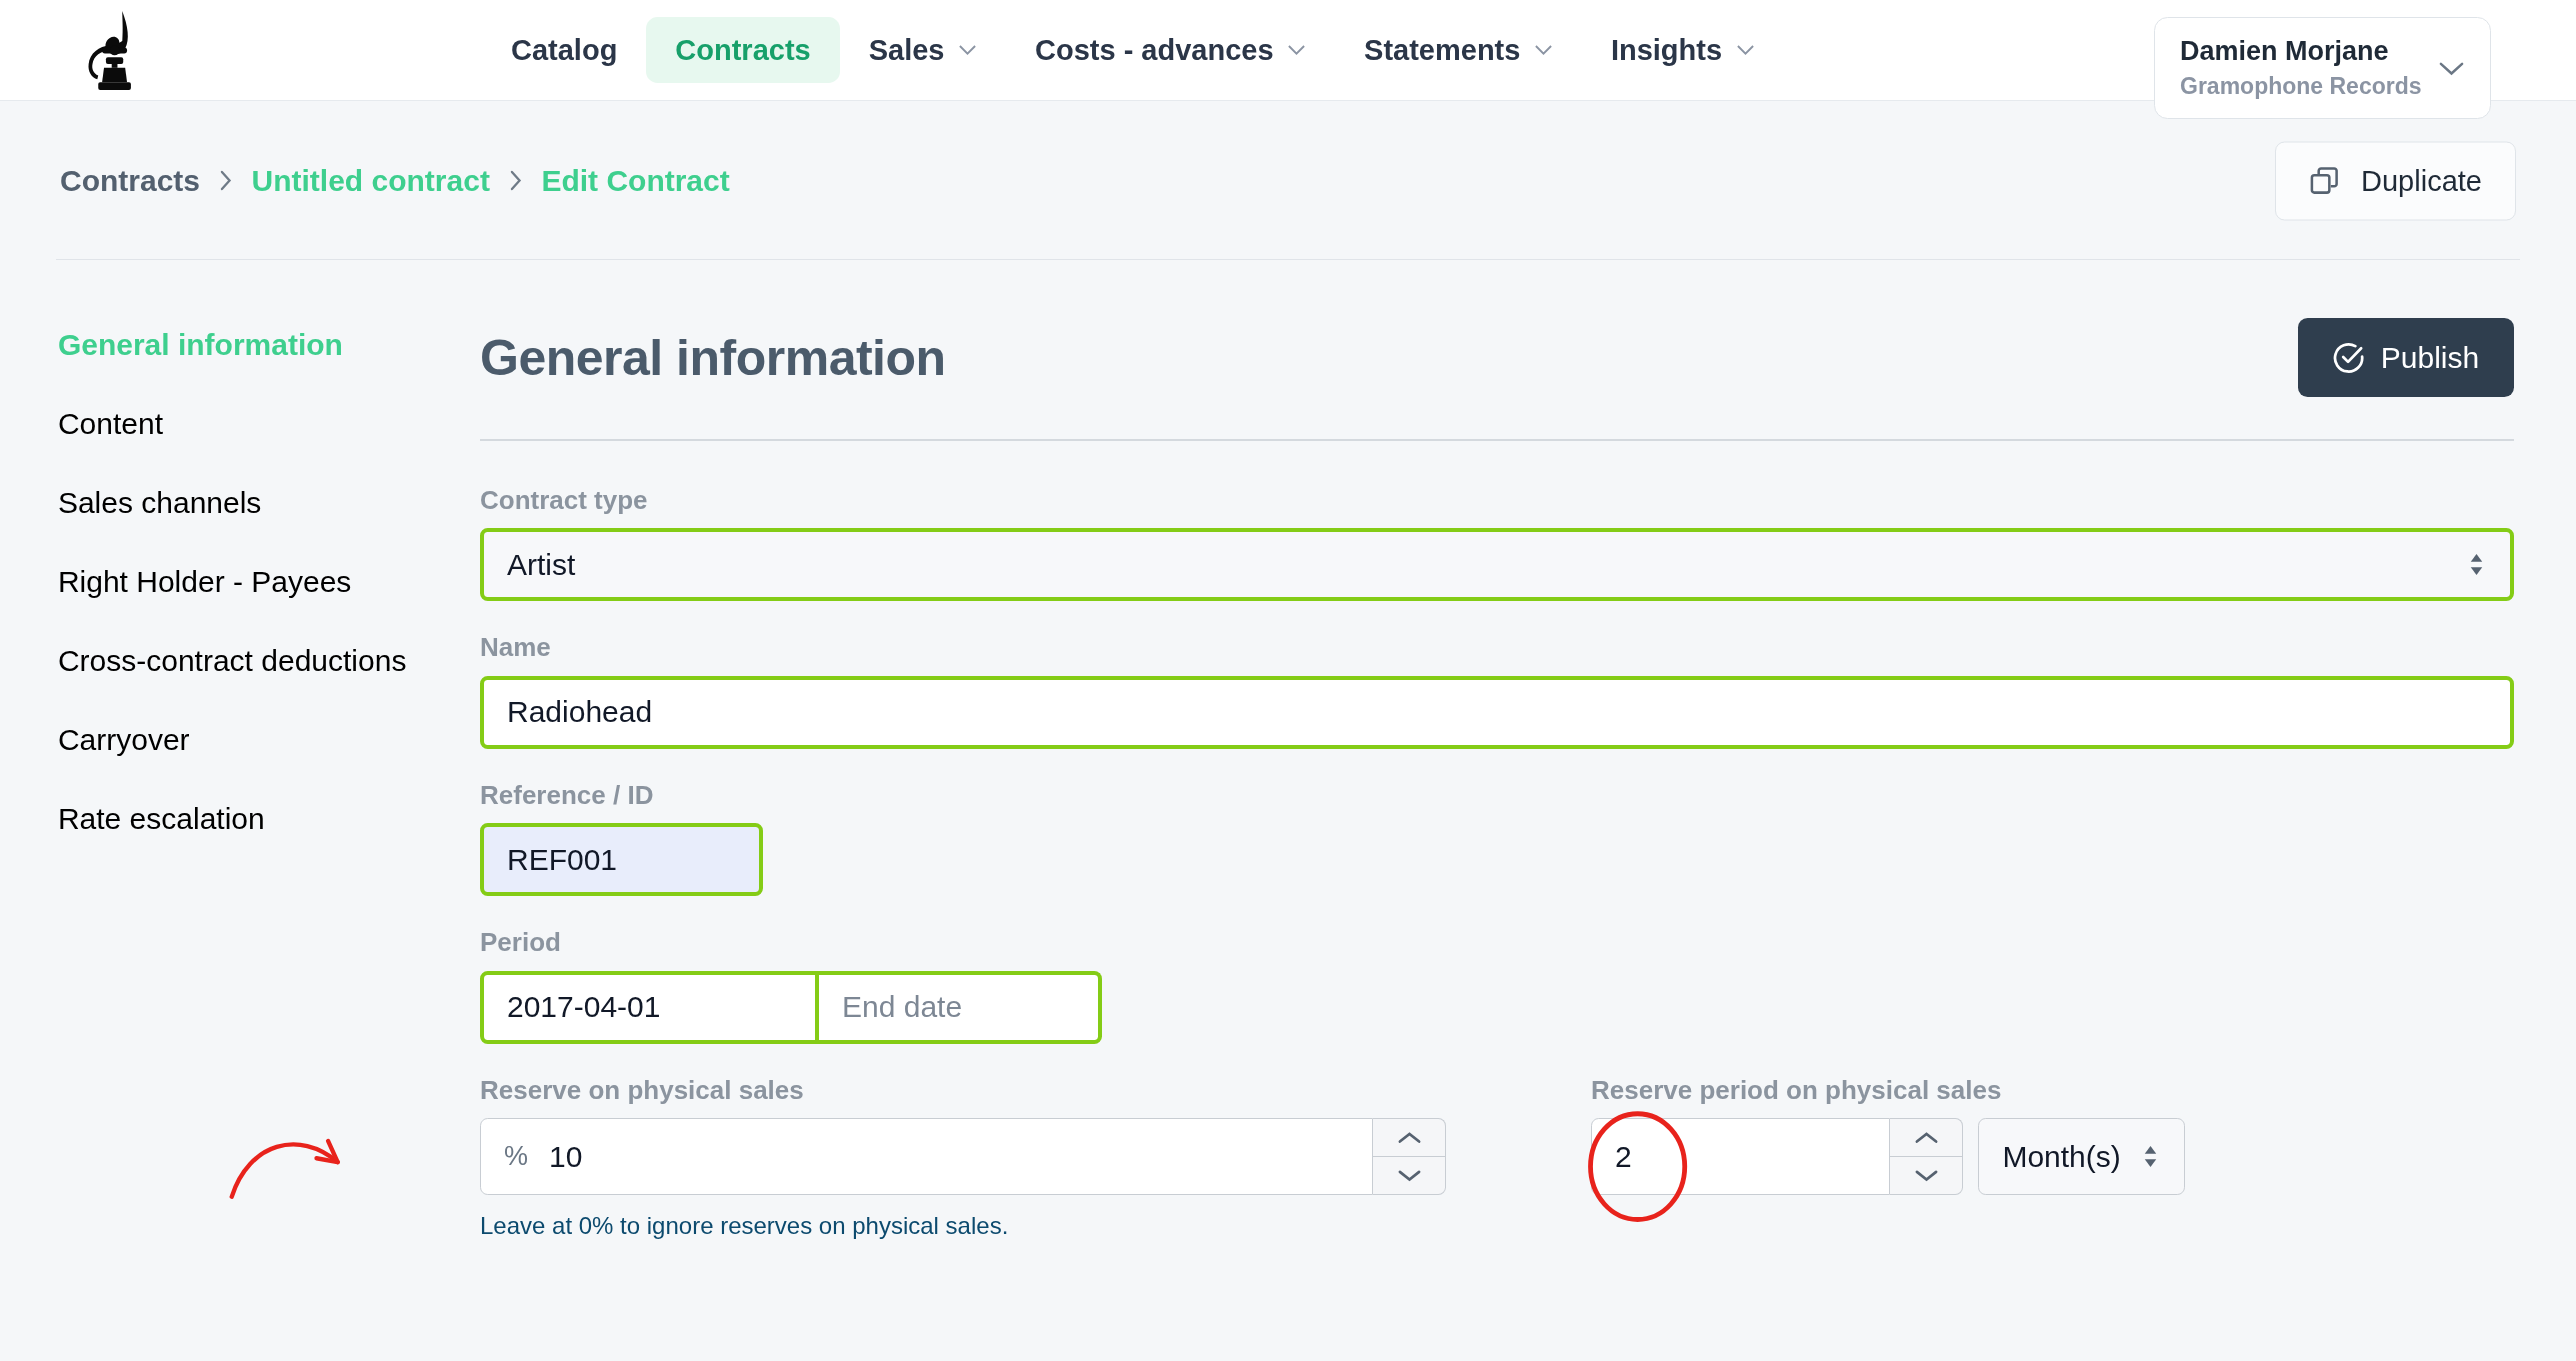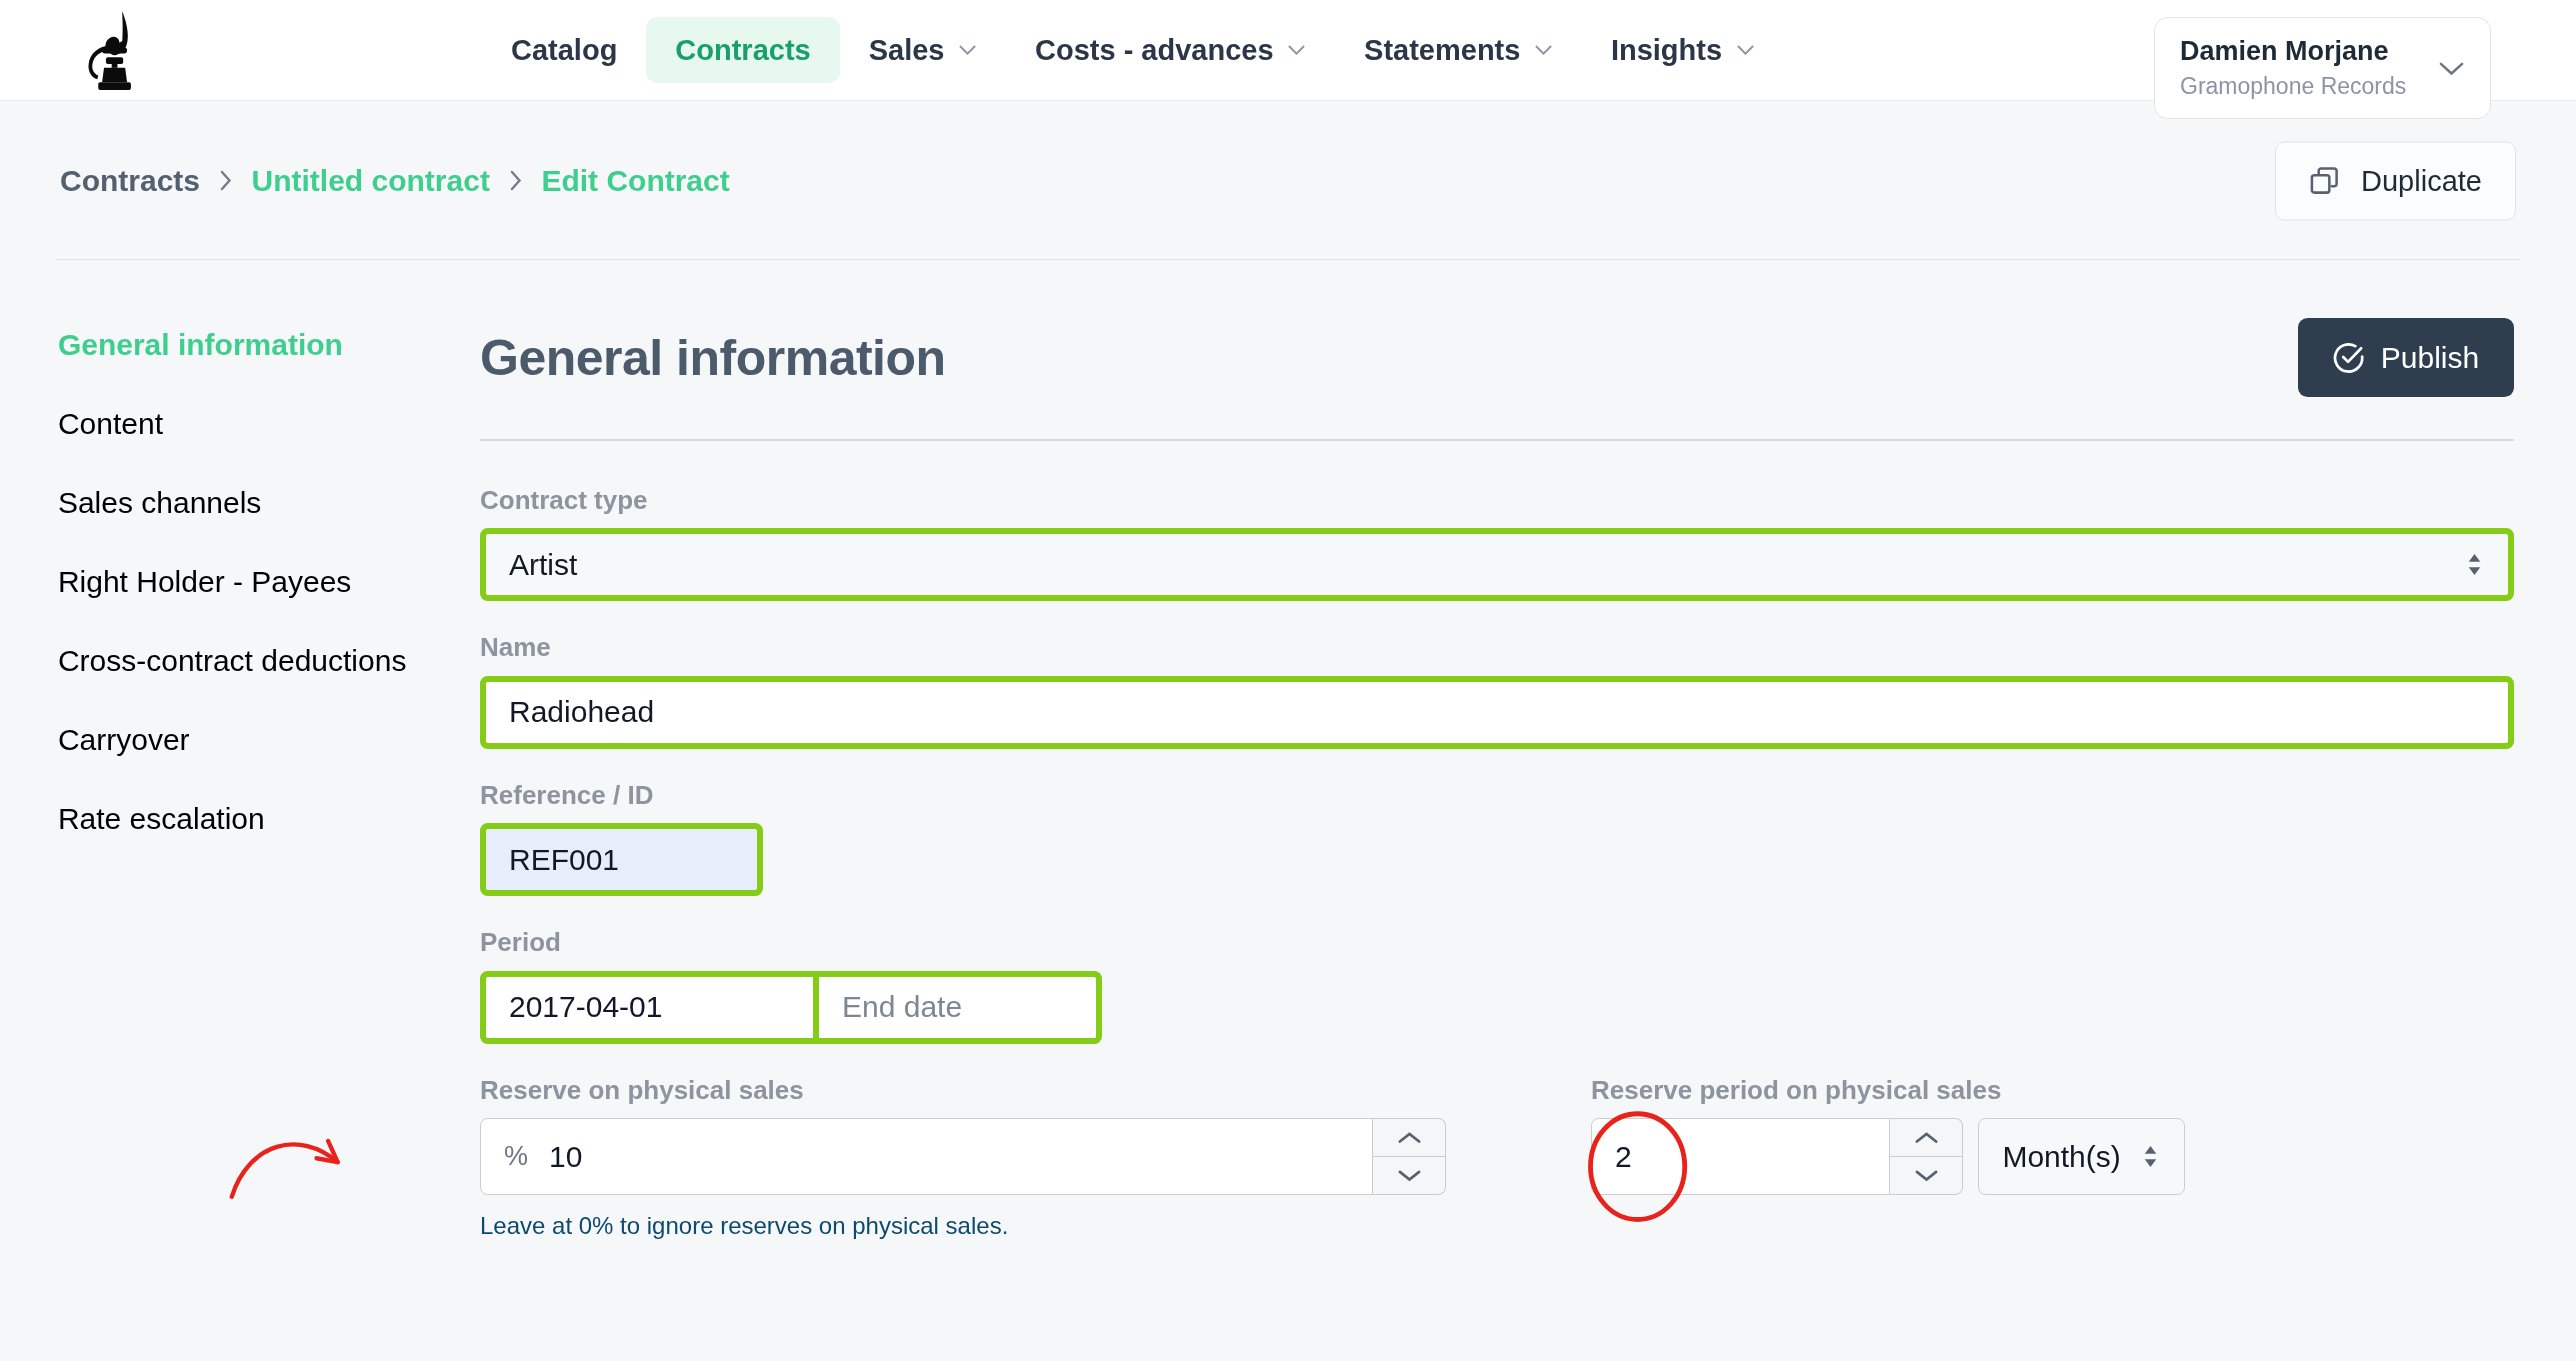--- a/index.html
+++ b/index.html
@@ -57,21 +57,21 @@
     width: 337px; height: 102px;
     border: 1px solid #dfe4e9;
     border-radius: 13.5px;
     background: #fff;
     display: flex; align-items: center;
     padding: 0 25px;
     cursor: pointer;
   }
   .user-txt { flex: 1; }
   .user-name { font-size: 27px; font-weight: 700; color: #1f2a37; line-height: 1.25; }
-  .user-org  { font-size: 23px; color: #8b94a3; line-height: 1.35; margin-top: 1.9px; }
+  .user-org  { font-size: 23px; color: #8b94a3; line-height: 1.35; margin-top: 1.9px; font-weight: bold; }
   .user-caret { width: 27px; height: 15.4px; flex:none; }
 
   
   .crumbbar {
     height: 159px;
     display: flex; align-items: center;
     padding: 0 60px;
     position: relative;
   }
   .crumbs { display: flex; align-items: center; gap: 19px; }
@@ -141,21 +141,21 @@
   .field { margin-bottom: 31px; }
   .flabel {
     font-size: 26px;
     font-weight: 700;
     color: #8b949f;
     margin-bottom: 12.5px;
     display: block;
   }
   .ctrl {
     height: 73px;
-    border: 6px solid #84cc16;
+    border: 4px solid #84cc16;
     border-radius: 7.7px;
     display: flex; align-items: center;
     padding: 0 23px;
     font-size: 30px;
     color: #111827;
     background: #ffffff;
     gap: 16px;
   }
   .ctrl.select {
     background: #f7f8fa;

